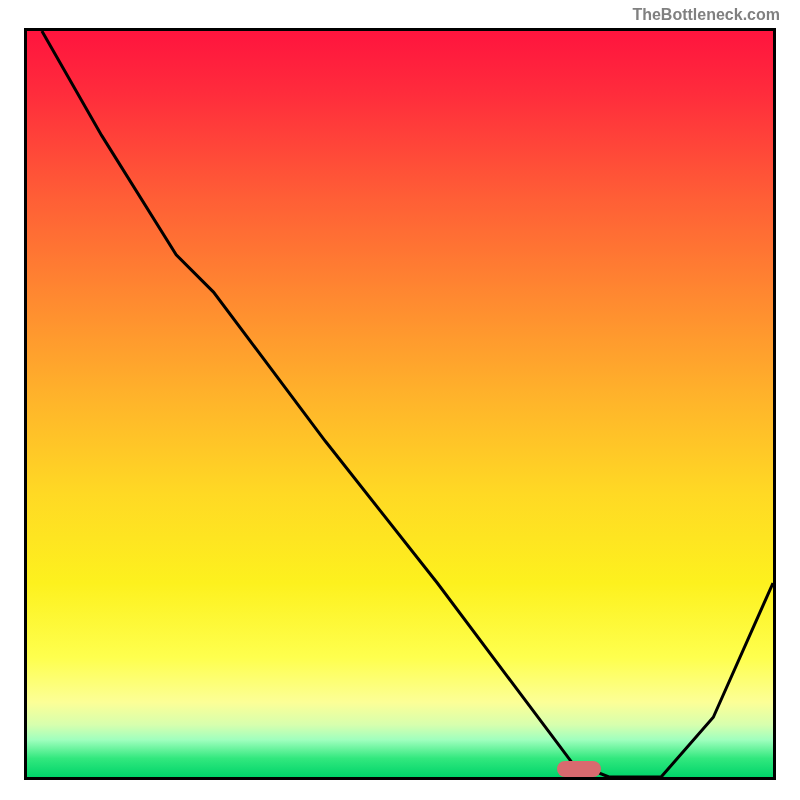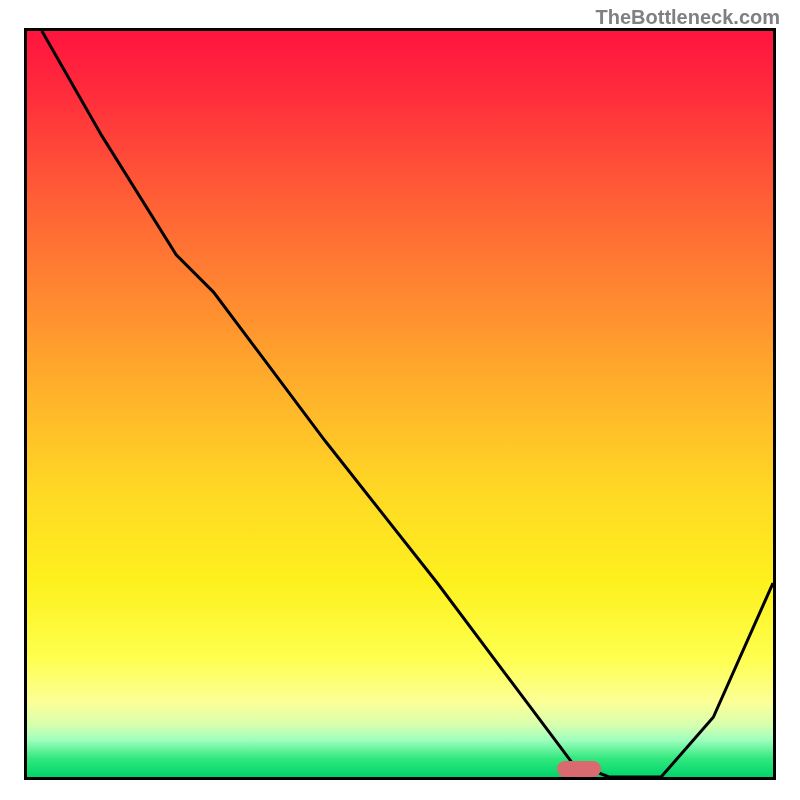--- a/index.html
+++ b/index.html
@@ -7,21 +7,21 @@
     width: 800px;
     height: 800px;
     background: #ffffff;
     position: relative;
     font-family: Arial, sans-serif;
   }
   .watermark {
     position: absolute;
     top: 6px;
     right: 20px;
-    font-size: 20px;
+    font-size: 16px;
     font-weight: bold;
     color: #808080;
     z-index: 10;
   }
   .chart-frame {
     position: absolute;
     top: 28px;
     left: 24px;
     width: 752px;
     height: 752px;

